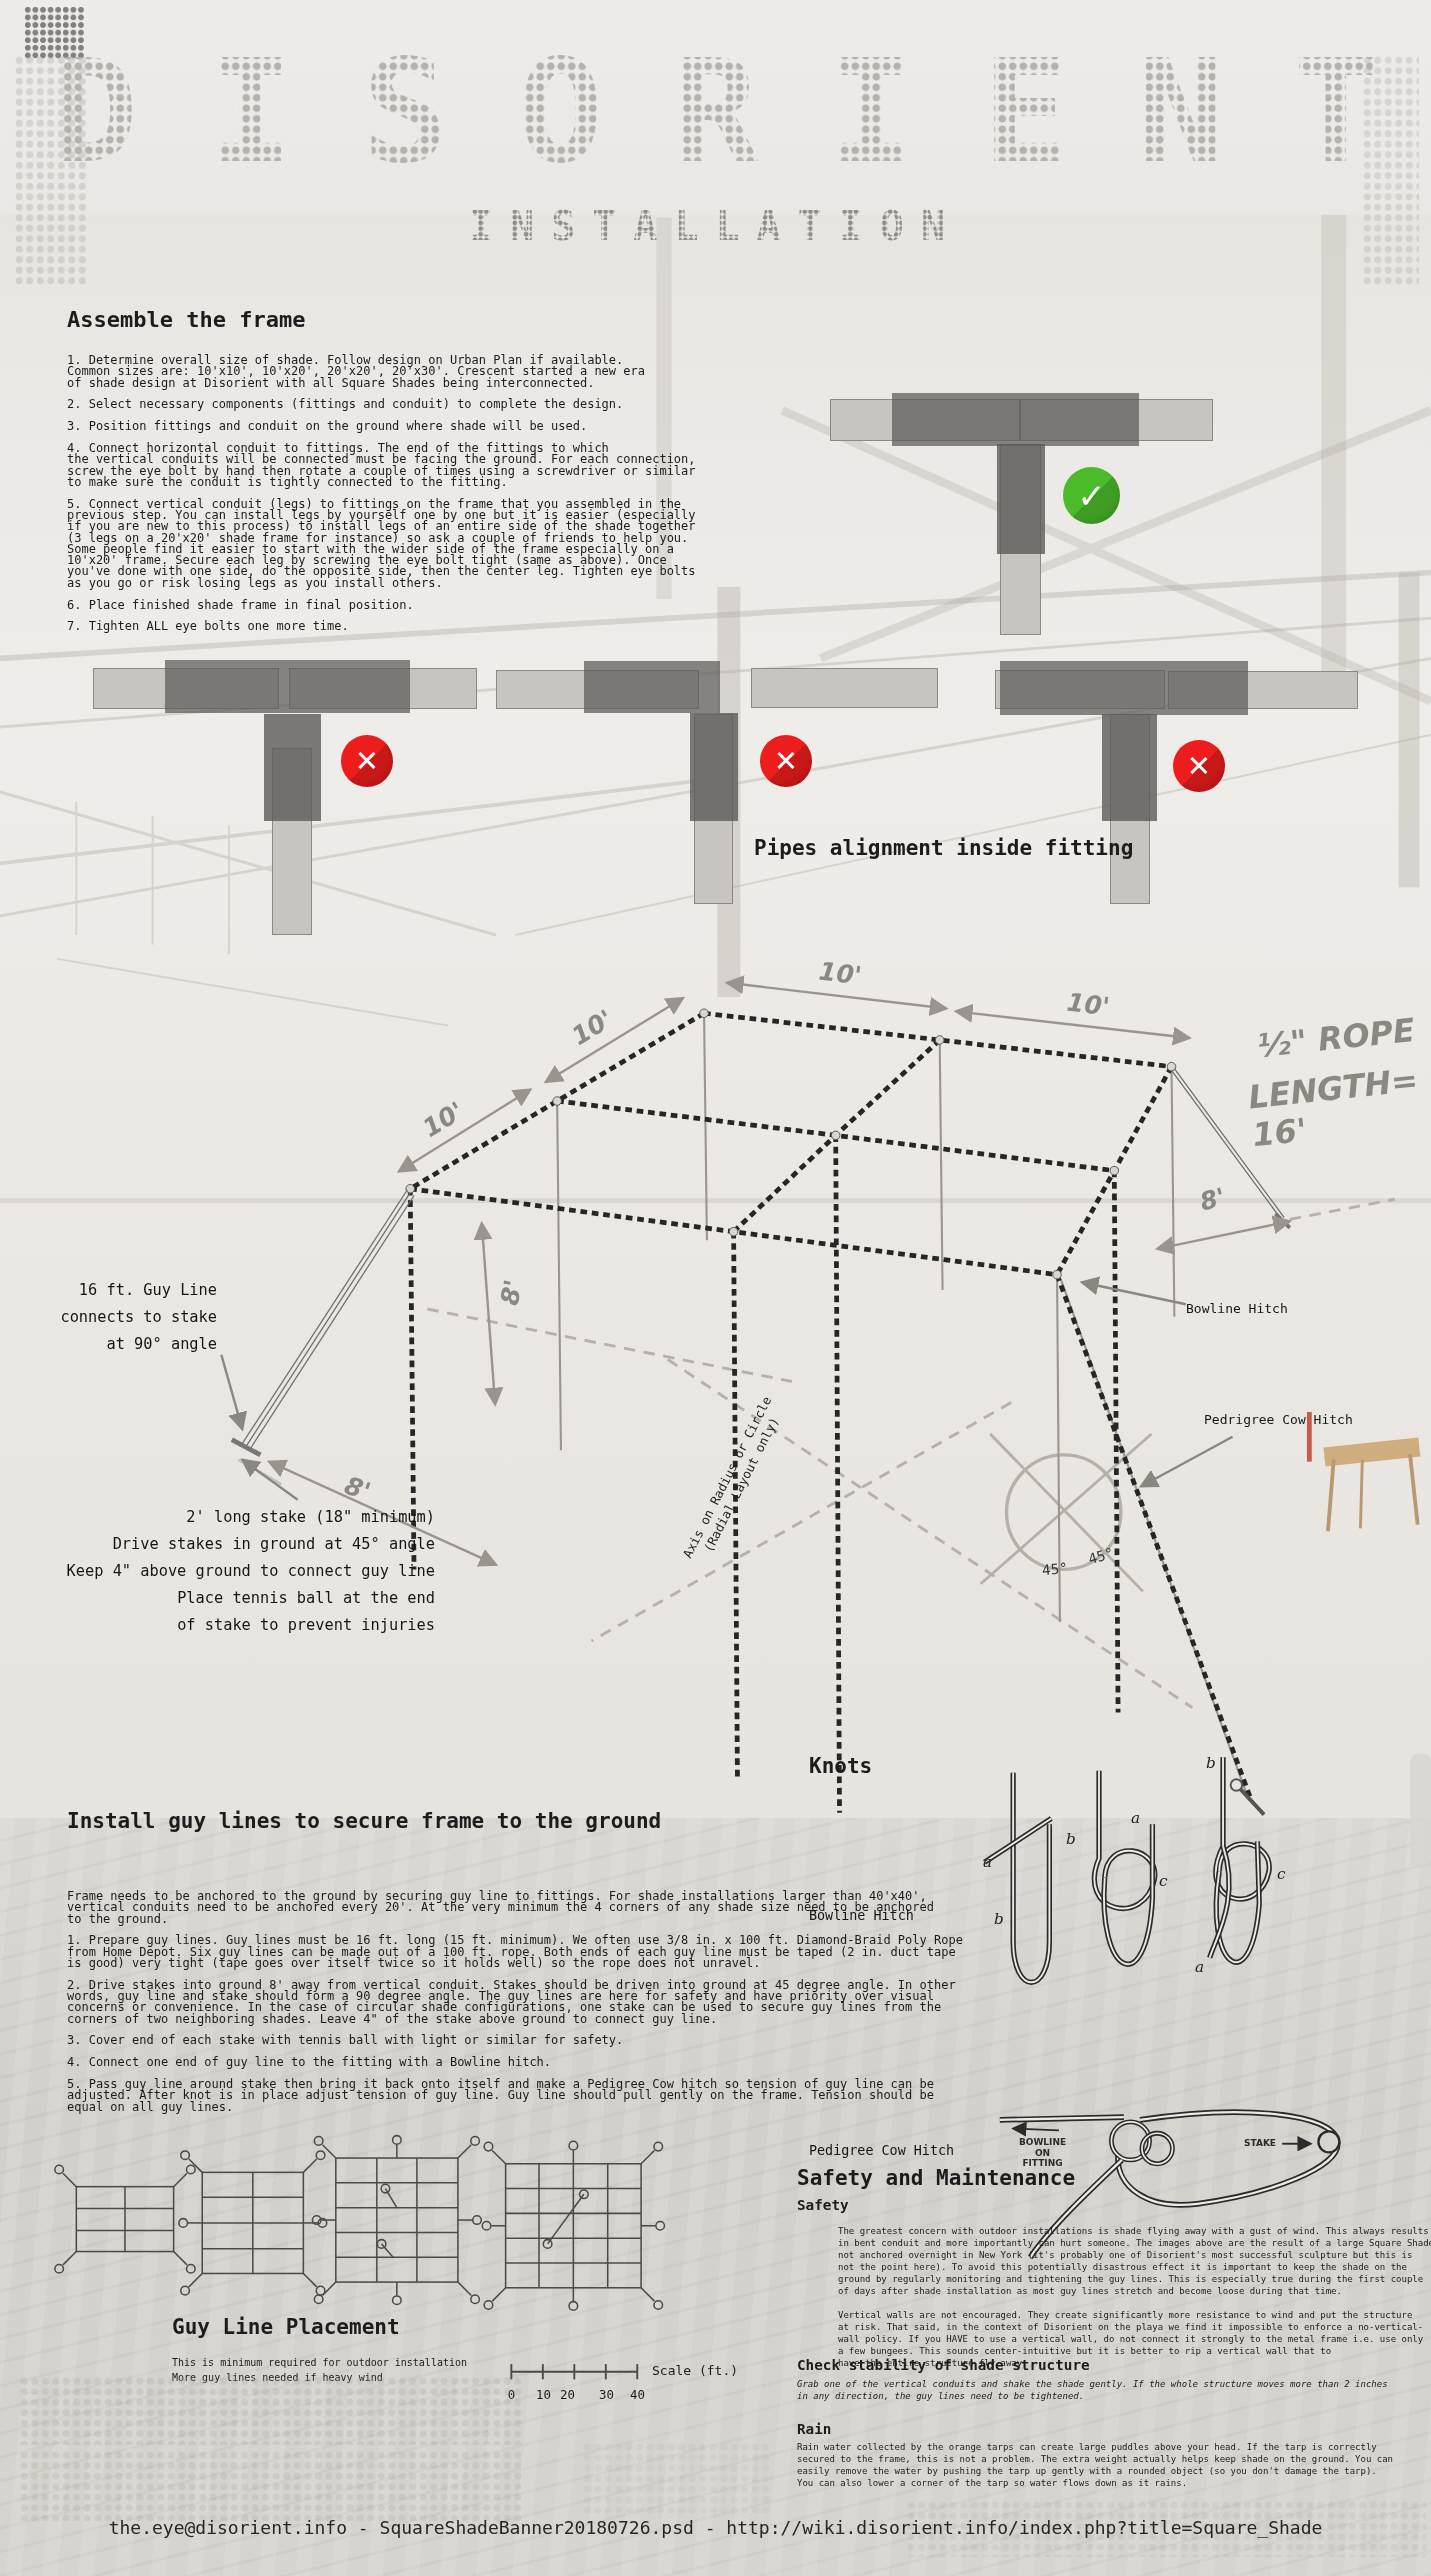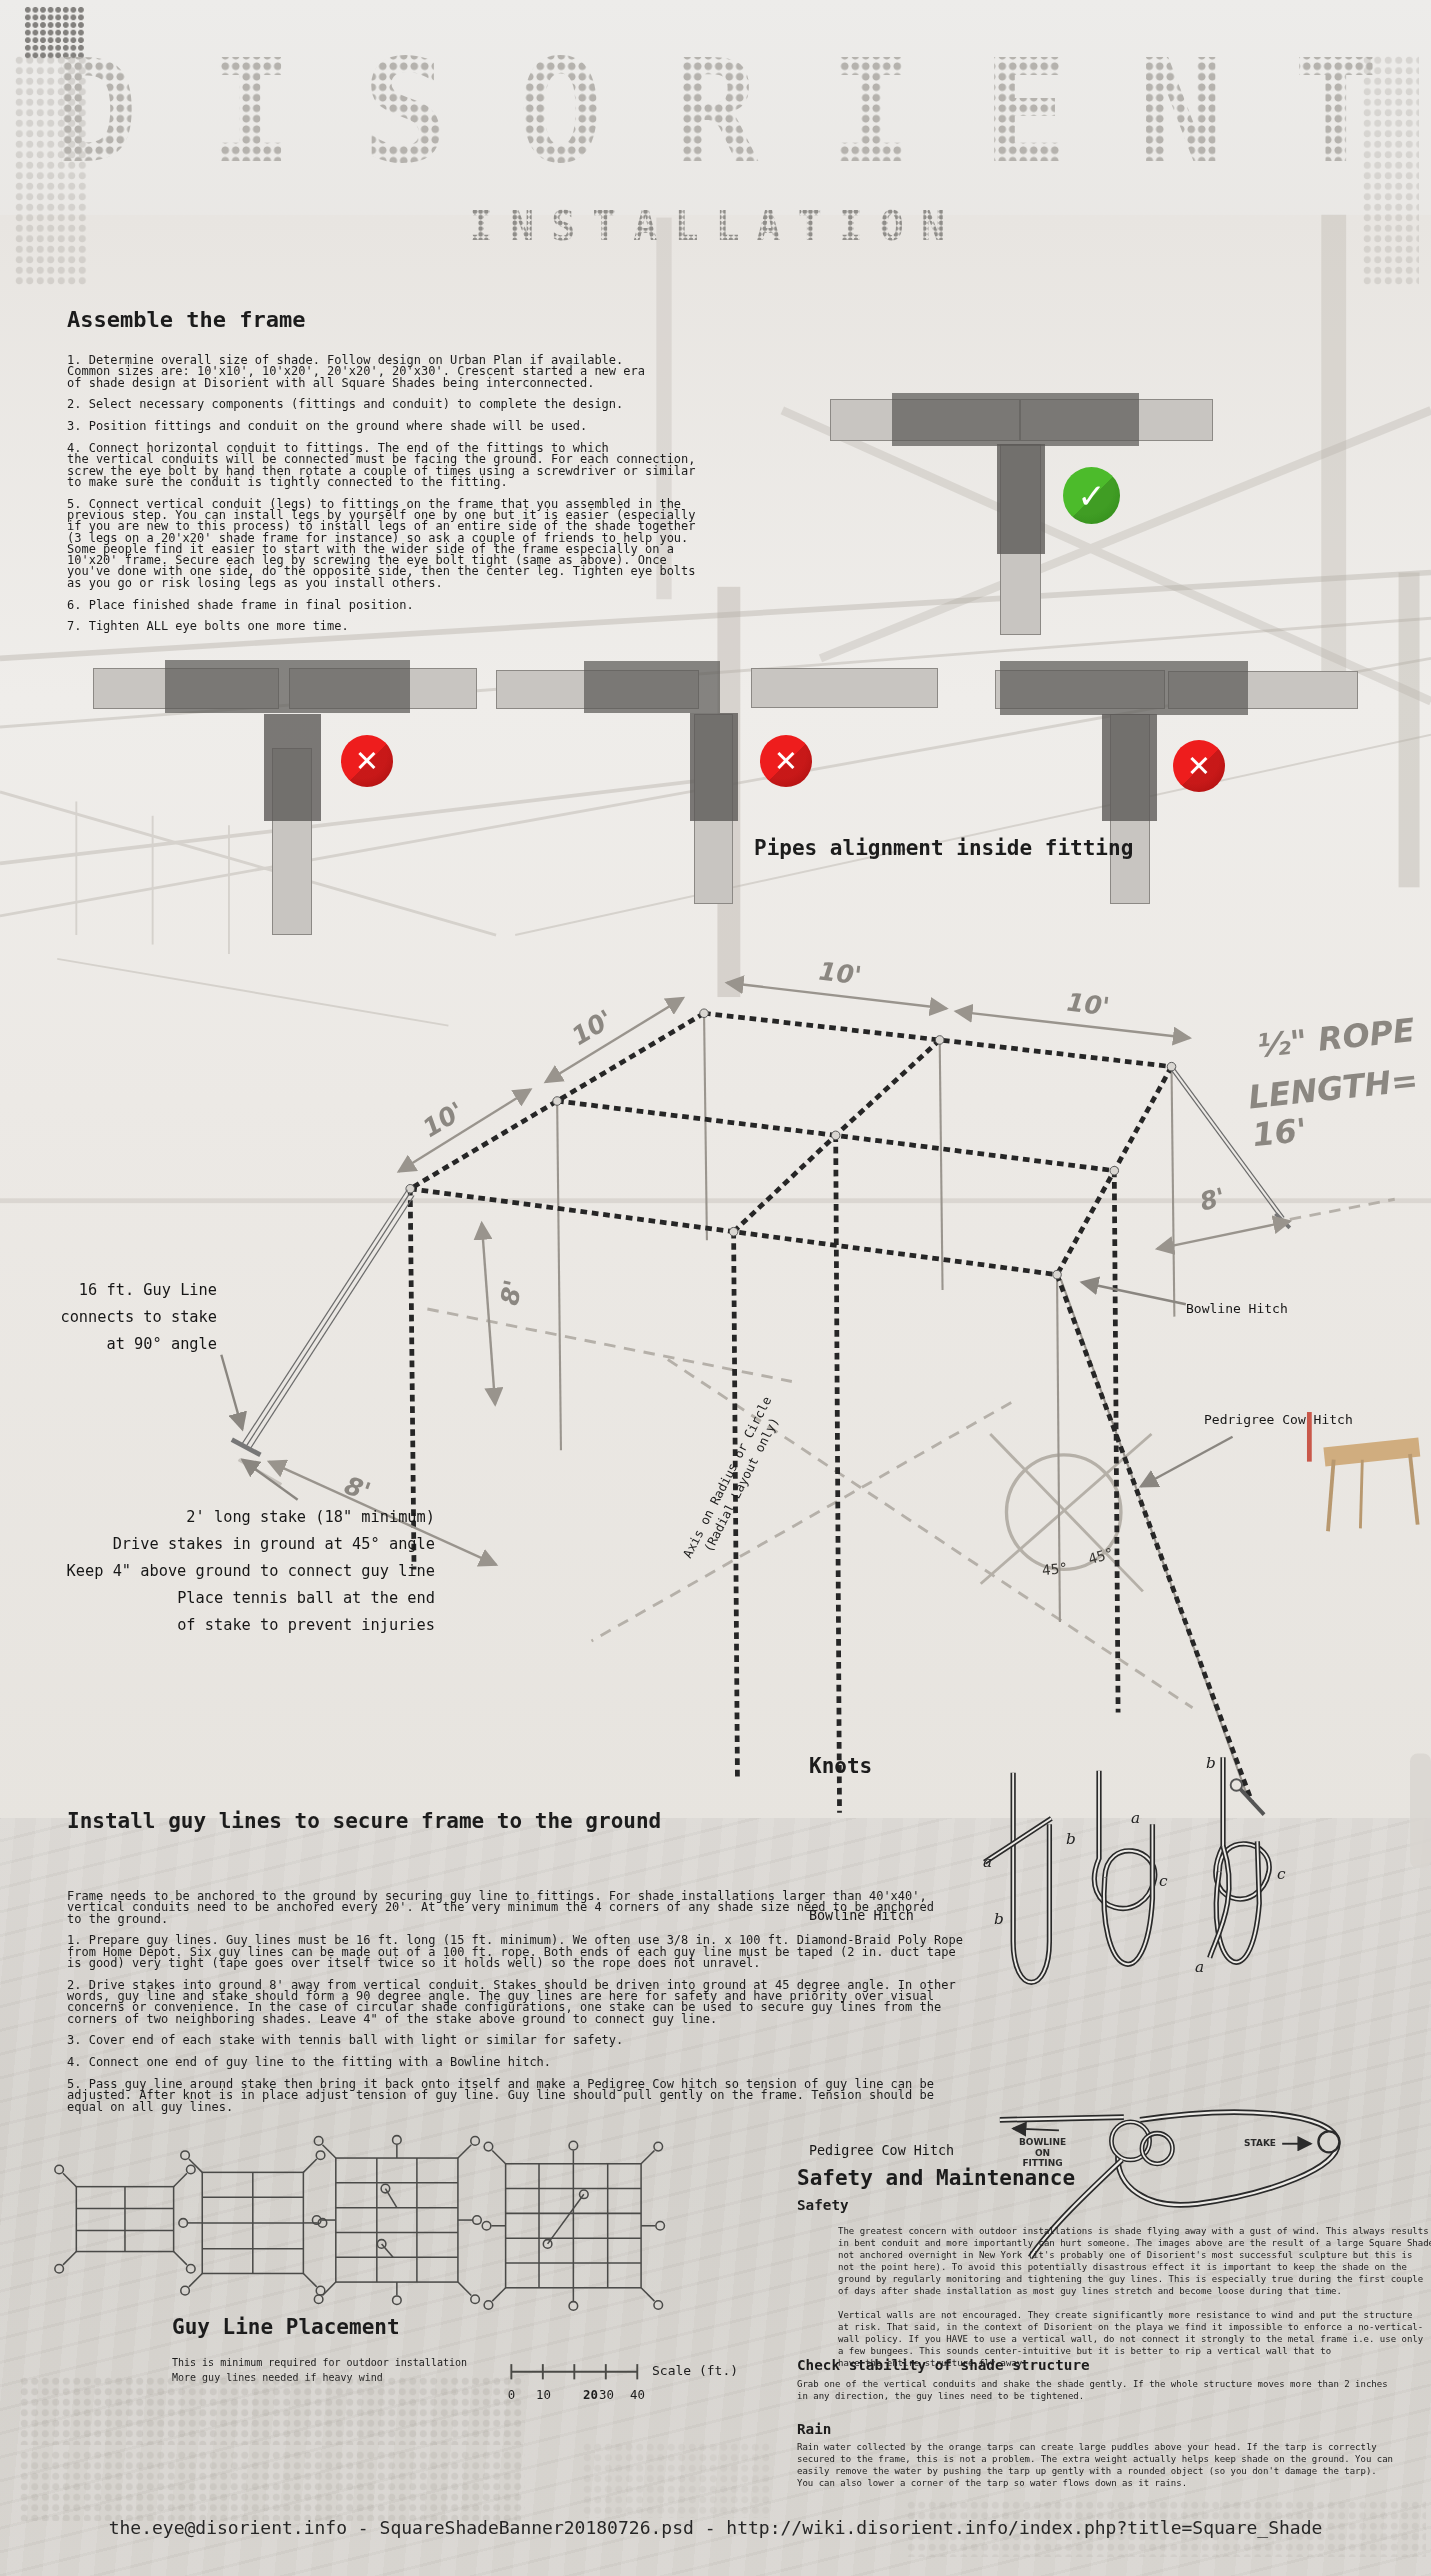--- a/index.html
+++ b/index.html
@@ -470,41 +470,41 @@
       <line x1="668" y1="2478" x2="668" y2="2494"></line>
     </g>
   </svg>
 
   <h2 class="abs h-lg" style="left:172px;top:2315px;">Guy Line Placement</h2>
   <div class="abs pre" style="left:172px;top:2355px;font-size:10px;line-height:15px;">This is minimum required for outdoor installation
 More guy lines needed if heavy wind</div>
 
   <div class="abs" style="left:497px;top:2387px;width:29px;text-align:center;font-size:12.4px;">0</div>
   <div class="abs" style="left:529px;top:2387px;width:29px;text-align:center;font-size:12.4px;">10</div>
-  <div class="abs" style="left:576px;top:2387px;width:29px;text-align:center;font-size:12.4px;font-weight:bold;">20</div>
+  <div class="abs" style="left:560px;top:2387px;width:29px;text-align:left;font-size:12.4px;">20</div>
   <div class="abs" style="left:592px;top:2387px;width:29px;text-align:center;font-size:12.4px;">30</div>
   <div class="abs" style="left:623px;top:2387px;width:29px;text-align:center;font-size:12.4px;">40</div>
   <div class="abs" style="left:652px;top:2363px;font-size:13px;">Scale (ft.)</div>
 
   <h2 class="abs h-lg" style="left:797px;top:2166px;">Safety and Maintenance</h2>
   <h3 class="abs h-md" style="left:797px;top:2197px;">Safety</h3>
   <div class="abs pre body-sm" style="left:838px;top:2217px;margin-top:8px;">The greatest concern with outdoor installations is shade flying away with a gust of wind. This always results
 in bent conduit and more importantly can hurt someone. The images above are the result of a large Square Shade
 not anchored overnight in New York (it's probably one of Disorient's most successful sculpture but this is
 not the point here). To avoid this potentially disastrous effect it is important to keep the shade on the
 ground by regularly monitoring and tightening the guy lines. This is especially true during the first couple
 of days after shade installation as most guy lines stretch and become loose during that time.
 
 Vertical walls are not encouraged. They create significantly more resistance to wind and put the structure
 at risk. That said, in the context of Disorient on the playa we find it impossible to enforce a no-vertical-
 wall policy. If you HAVE to use a vertical wall, do not connect it strongly to the metal frame i.e. use only
 a few bungees. This sounds center-intuitive but it is better to rip a vertical wall that to
 have the entire structure fly away.</div>
   <h3 class="abs h-md" style="left:797px;top:2357px;">Check stability of shade structure</h3>
-  <div class="abs pre body-sm" style="left:797px;top:2378px;">Grab one of the vertical conduits and shake the shade gently. If the whole structure moves more than 2 inches
+  <div class="abs pre body-sm" style="left:797px;top:2378px;font-style:italic;">Grab one of the vertical conduits and shake the shade gently. If the whole structure moves more than 2 inches
 in any direction, the guy lines need to be tightened.</div>
   <h3 class="abs h-md" style="left:797px;top:2421px;">Rain</h3>
   <div class="abs pre body-sm" style="left:797px;top:2441px;">Rain water collected by the orange tarps can create large puddles above your head. If the tarp is correctly
 secured to the frame, this is not a problem. The extra weight actually helps keep shade on the ground. You can
 easily remove the water by pushing the tarp up gently with a rounded object (so you don't damage the tarp).
 You can also lower a corner of the tarp so water flows down as it rains.</div>
 
   <div class="abs dots" style="left:19px;top:2376px;width:506px;height:69px;--dc:rgba(160,155,147,.5);--dr:3.2px;--ds:10.5px;opacity:.45;"></div>
   <div class="abs dots" style="left:19px;top:2450px;width:506px;height:71px;--dc:rgba(160,155,147,.5);--dr:3.2px;--ds:10.5px;opacity:.4;"></div>
   <div class="abs dots" style="left:906px;top:2500px;width:520px;height:57px;--dc:rgba(160,155,147,.45);--dr:3.2px;--ds:10.5px;opacity:.35;"></div>

